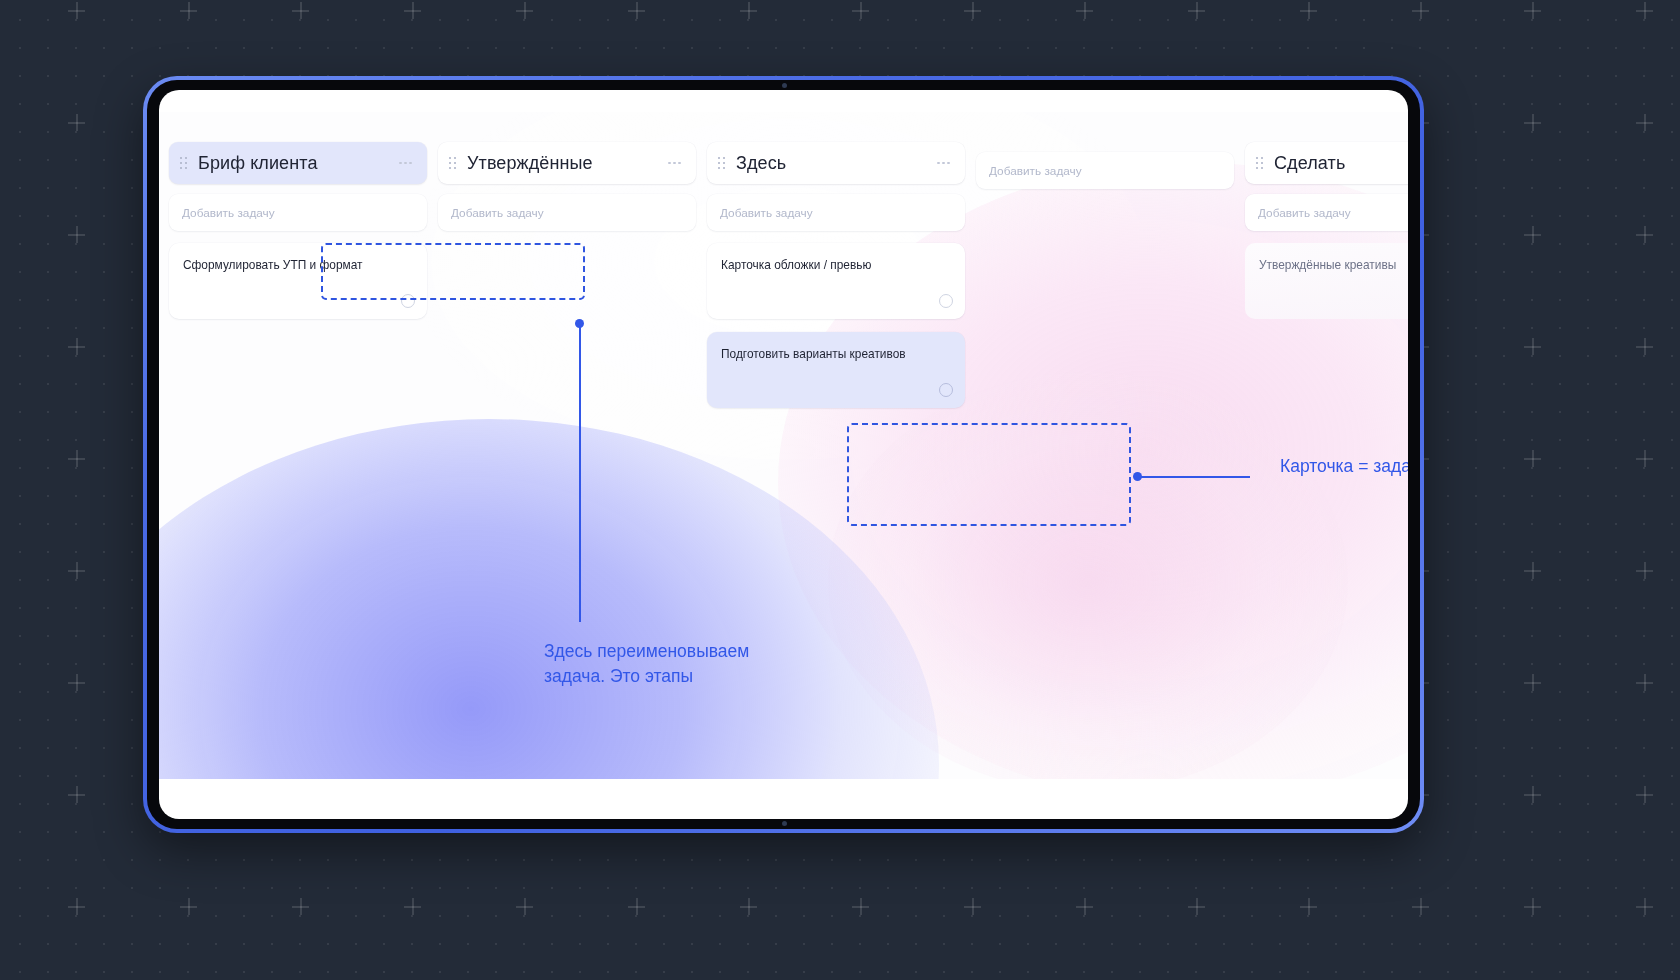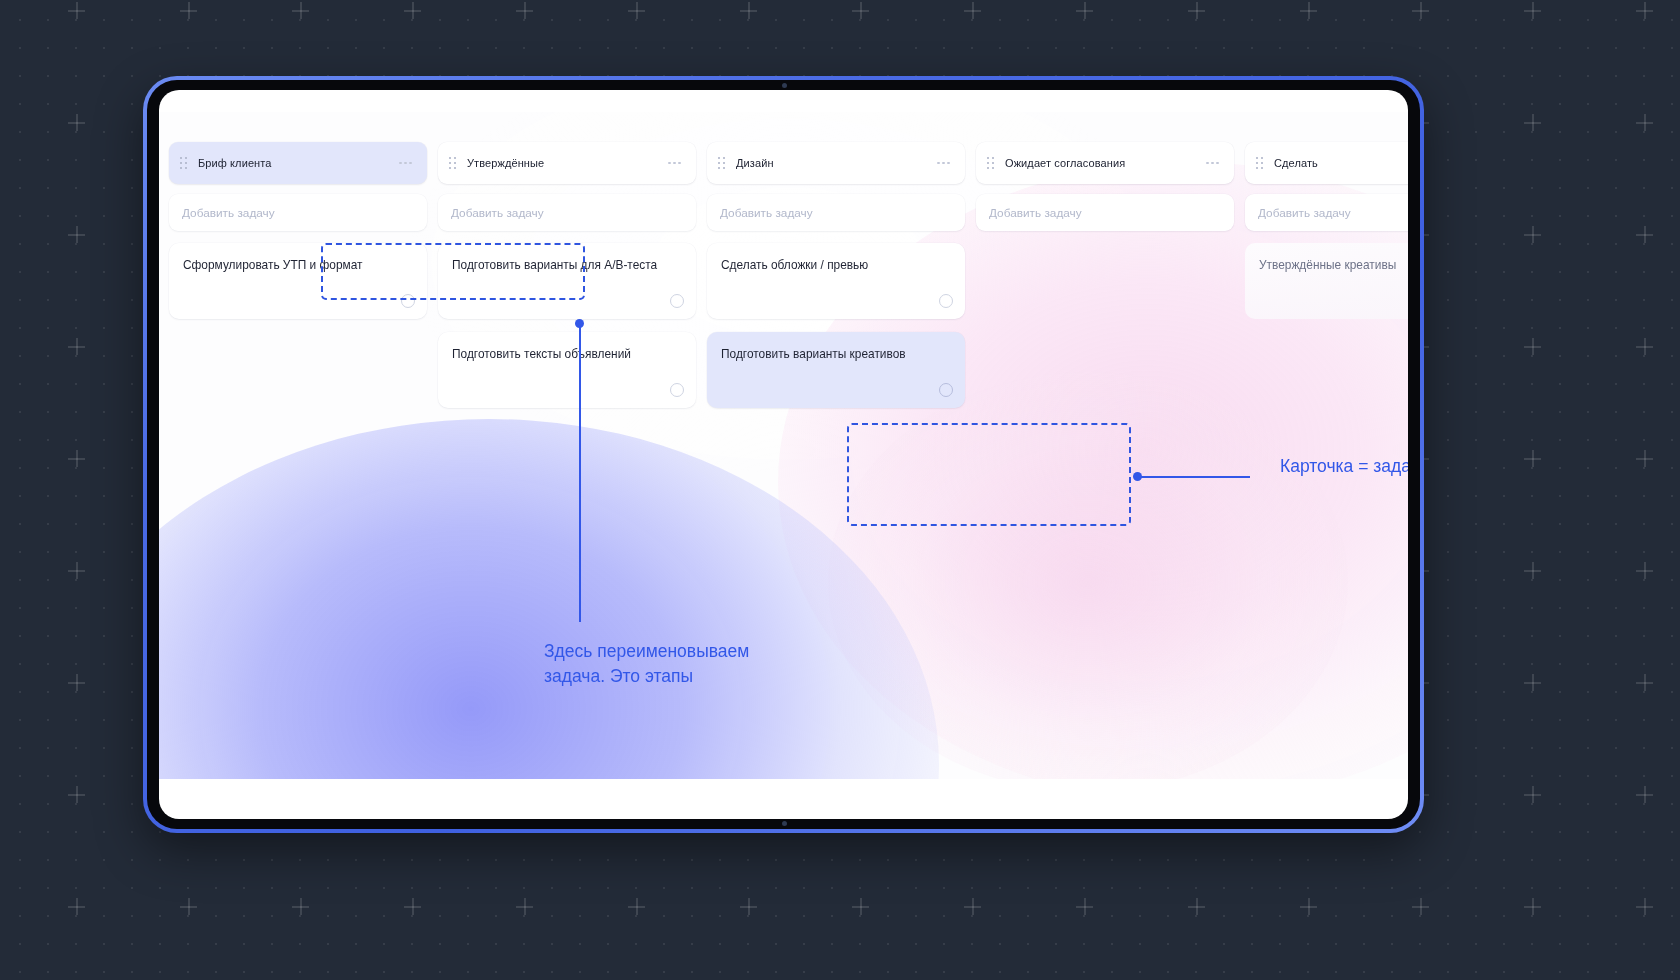--- a/index.html
+++ b/index.html
@@ -141,21 +141,21 @@
     grid-template-rows: repeat(3, 3px);
     gap: 2px;
     margin-right: 9px;
     flex: 0 0 auto;
   }
   .grip i {
     width: 2.4px; height: 2.4px; border-radius: 50%;
     background: #aab1c6; display: block;
   }
   .col-title {
-    font-size: 11px; color: #202434; letter-spacing: .1px;
+    font-size: 18px; color: #202434; letter-spacing: .1px;
     white-space: nowrap; overflow: hidden;
   }
   .dots-menu {
     margin-left: auto;
     display: flex; gap: 2.5px; align-items: center;
     padding: 5px 2px;
   }
   .dots-menu i { width: 2.6px; height: 2.6px; border-radius: 50%; background: #c3c8d8; }
 
   .add-task {
@@ -413,77 +413,51 @@
                     <i></i>
                   </span>
                   <span class="col-title">Утверждённые</span>
                   <span class="dots-menu">
                     <i></i>
                     <i></i>
                     <i></i>
                   </span>
                 </div>
                 <div class="add-task">Добавить задачу</div>
-                <div class="cards">
-                  <div class="card">
-                    <div class="card-title">Подготовить варианты для A/B-теста</div>
-                    <span class="circle"></span>
-                  </div>
-                  <div class="card">
-                    <div class="card-title">Подготовить тексты объявлений</div>
-                    <span class="circle"></span>
-                  </div>
-                </div>
               </div>
               <div class="column">
                 <div class="col-head">
                   <span class="grip">
                     <i></i>
                     <i></i>
                     <i></i>
                     <i></i>
                     <i></i>
                     <i></i>
                   </span>
-                  <span class="col-title">Дизайн</span>
+                  <span class="col-title">Здесь</span>
                   <span class="dots-menu">
                     <i></i>
                     <i></i>
                     <i></i>
                   </span>
                 </div>
                 <div class="add-task">Добавить задачу</div>
                 <div class="cards">
                   <div class="card">
-                    <div class="card-title">Сделать обложки / превью</div>
+                    <div class="card-title">Карточка обложки / превью</div>
                     <span class="circle"></span>
                   </div>
                   <div class="card sel">
                     <div class="card-title">Подготовить варианты креативов</div>
                     <span class="circle"></span>
                   </div>
                 </div>
               </div>
               <div class="column">
-                <div class="col-head">
-                  <span class="grip">
-                    <i></i>
-                    <i></i>
-                    <i></i>
-                    <i></i>
-                    <i></i>
-                    <i></i>
-                  </span>
-                  <span class="col-title">Ожидает согласования</span>
-                  <span class="dots-menu">
-                    <i></i>
-                    <i></i>
-                    <i></i>
-                  </span>
-                </div>
                 <div class="add-task">Добавить задачу</div>
                 <div class="cards"></div>
               </div>
               <div class="column">
                 <div class="col-head">
                   <span class="grip">
                     <i></i>
                     <i></i>
                     <i></i>
                     <i></i>

